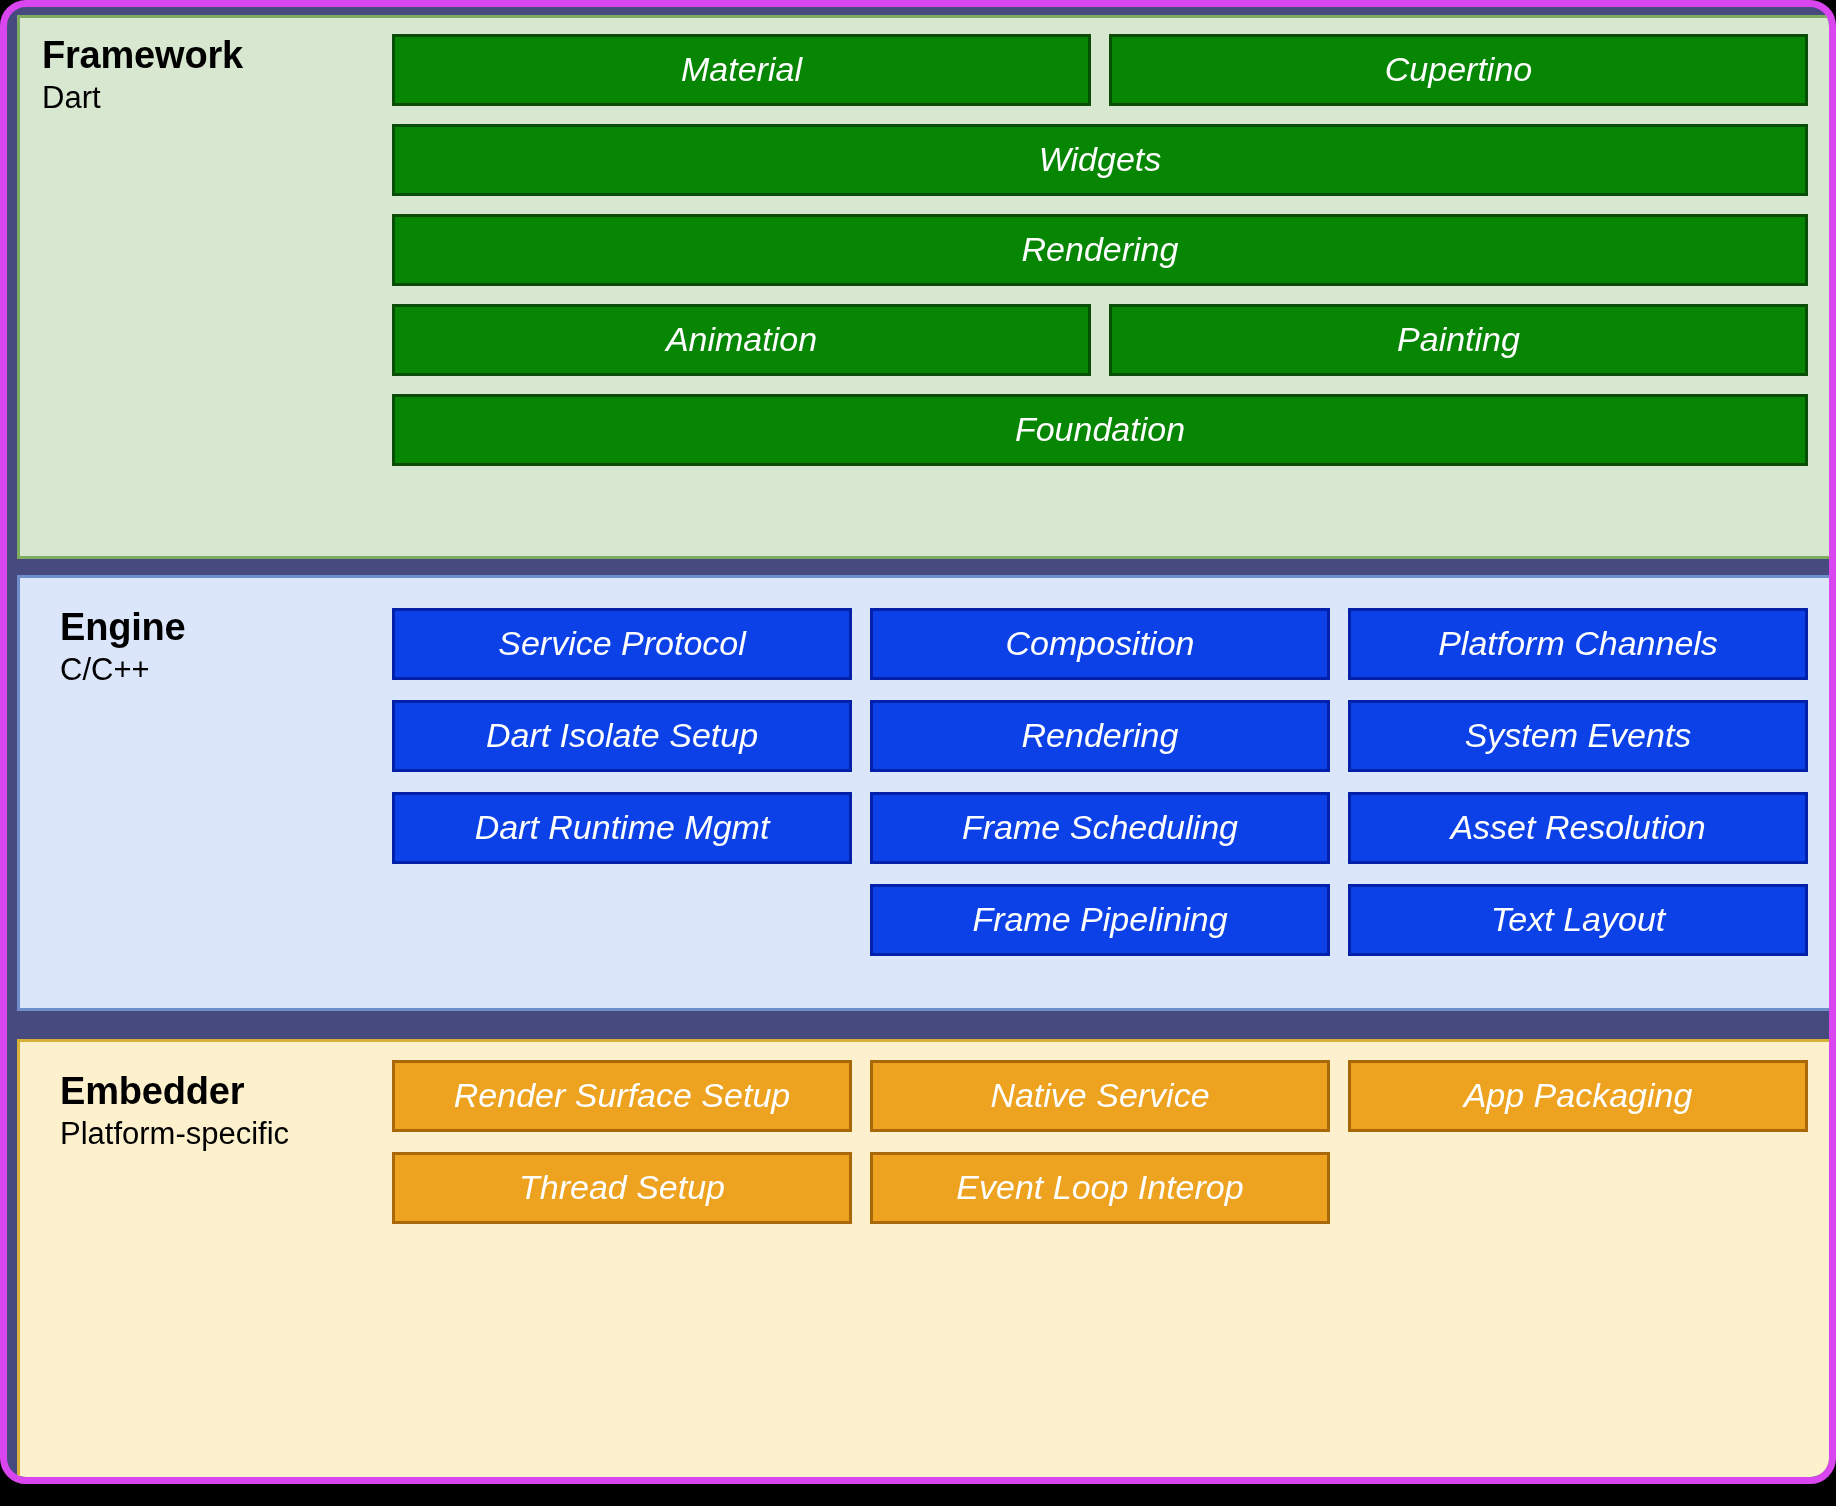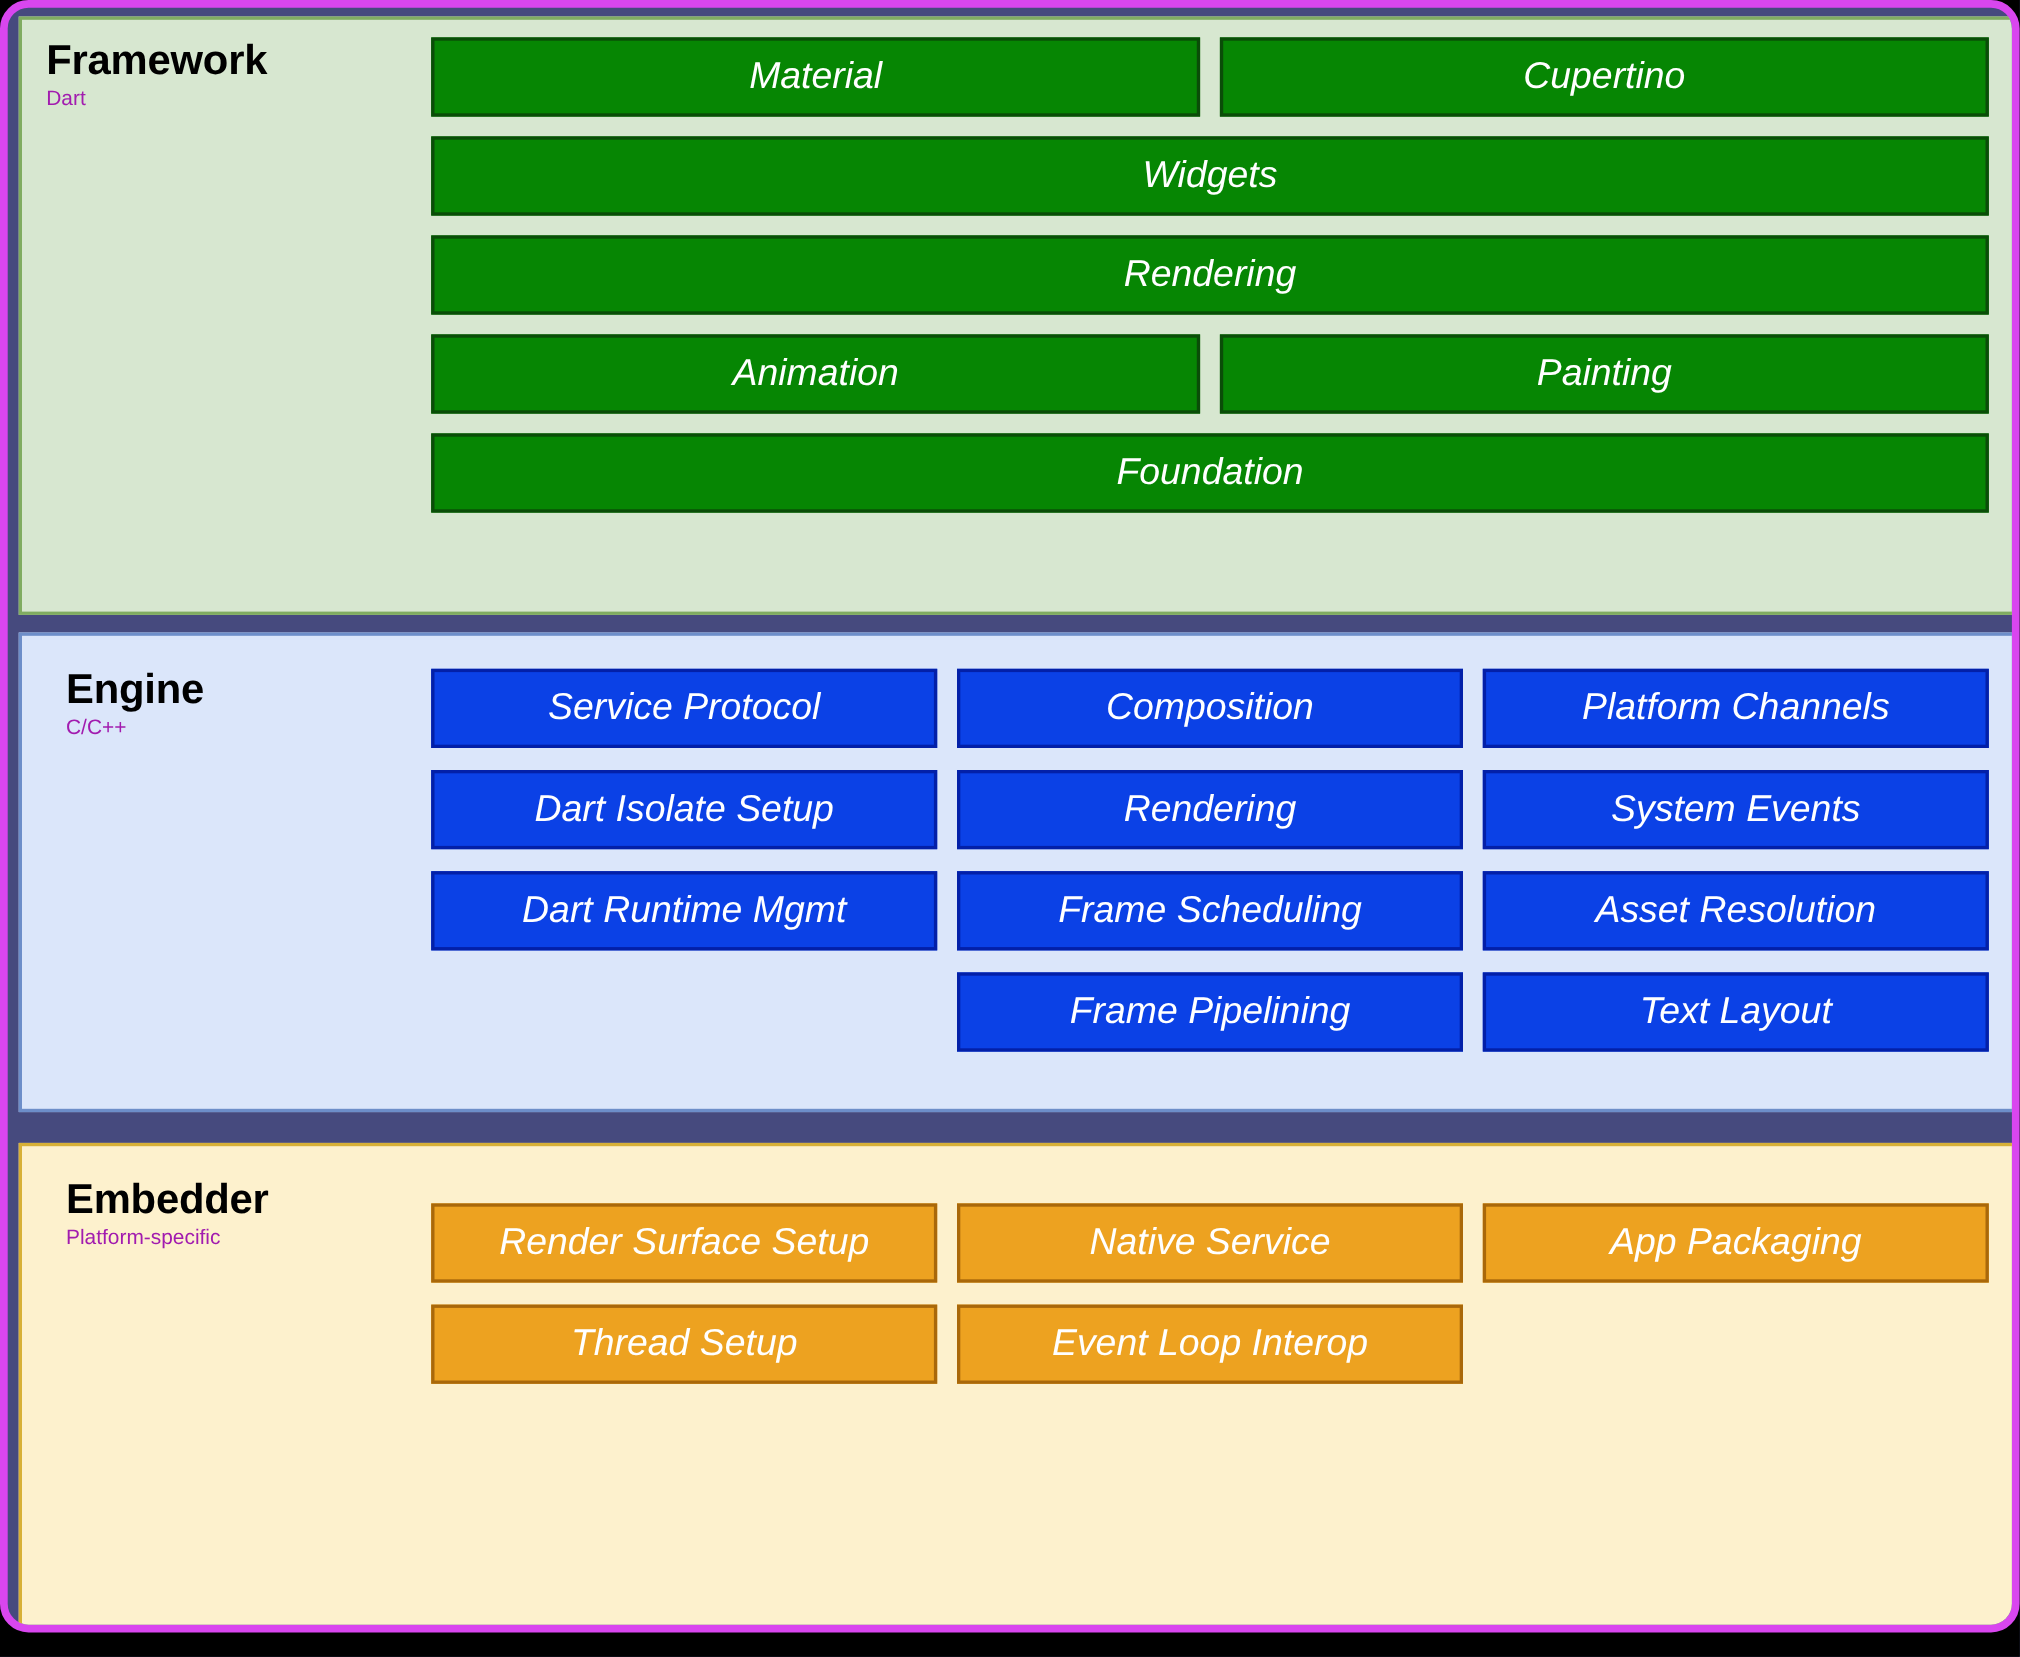--- a/index.html
+++ b/index.html
@@ -39,22 +39,22 @@
     padding-top: 18px;
   }
   .layer-title {
     font-size: 38px;
     font-weight: bold;
     color: #000000;
     line-height: 1.12;
     letter-spacing: -0.2px;
   }
   .layer-sub {
-    font-size: 19px;
-    color: #a21caf;
+    font-size: 31px;
+    color: #000000;
     line-height: 1.2;
     margin-top: 2px;
   }
 
   .layer-body {
     flex: 1 1 auto;
     padding: 16px 22px 16px 0px;
     display: flex;
     flex-direction: column;
     gap: 16px;
@@ -121,21 +121,21 @@
     background: #eda220;
     border: 3px solid #a9680a;
   }
 
   
   #layer-engine .layer-head,
   #layer-embedder .layer-head { padding-top: 28px; padding-left: 40px; }
   #layer-framework .layer-head { padding-top: 16px; }
 
   #layer-engine .layer-body { padding-top: 30px; gap: 20px; }
-  #layer-embedder .layer-body { padding-top: 52px; gap: 20px; }
+  #layer-embedder .layer-body { padding-top: 18px; gap: 20px; }
   #layer-framework .layer-body { padding-top: 16px; gap: 18px; }
 </style>
 </head>
 <body>
 
 <div id="arch-shell">
 
   <section class="layer" id="layer-framework">
     <div class="layer-head">
       <div class="layer-title">Framework</div>

